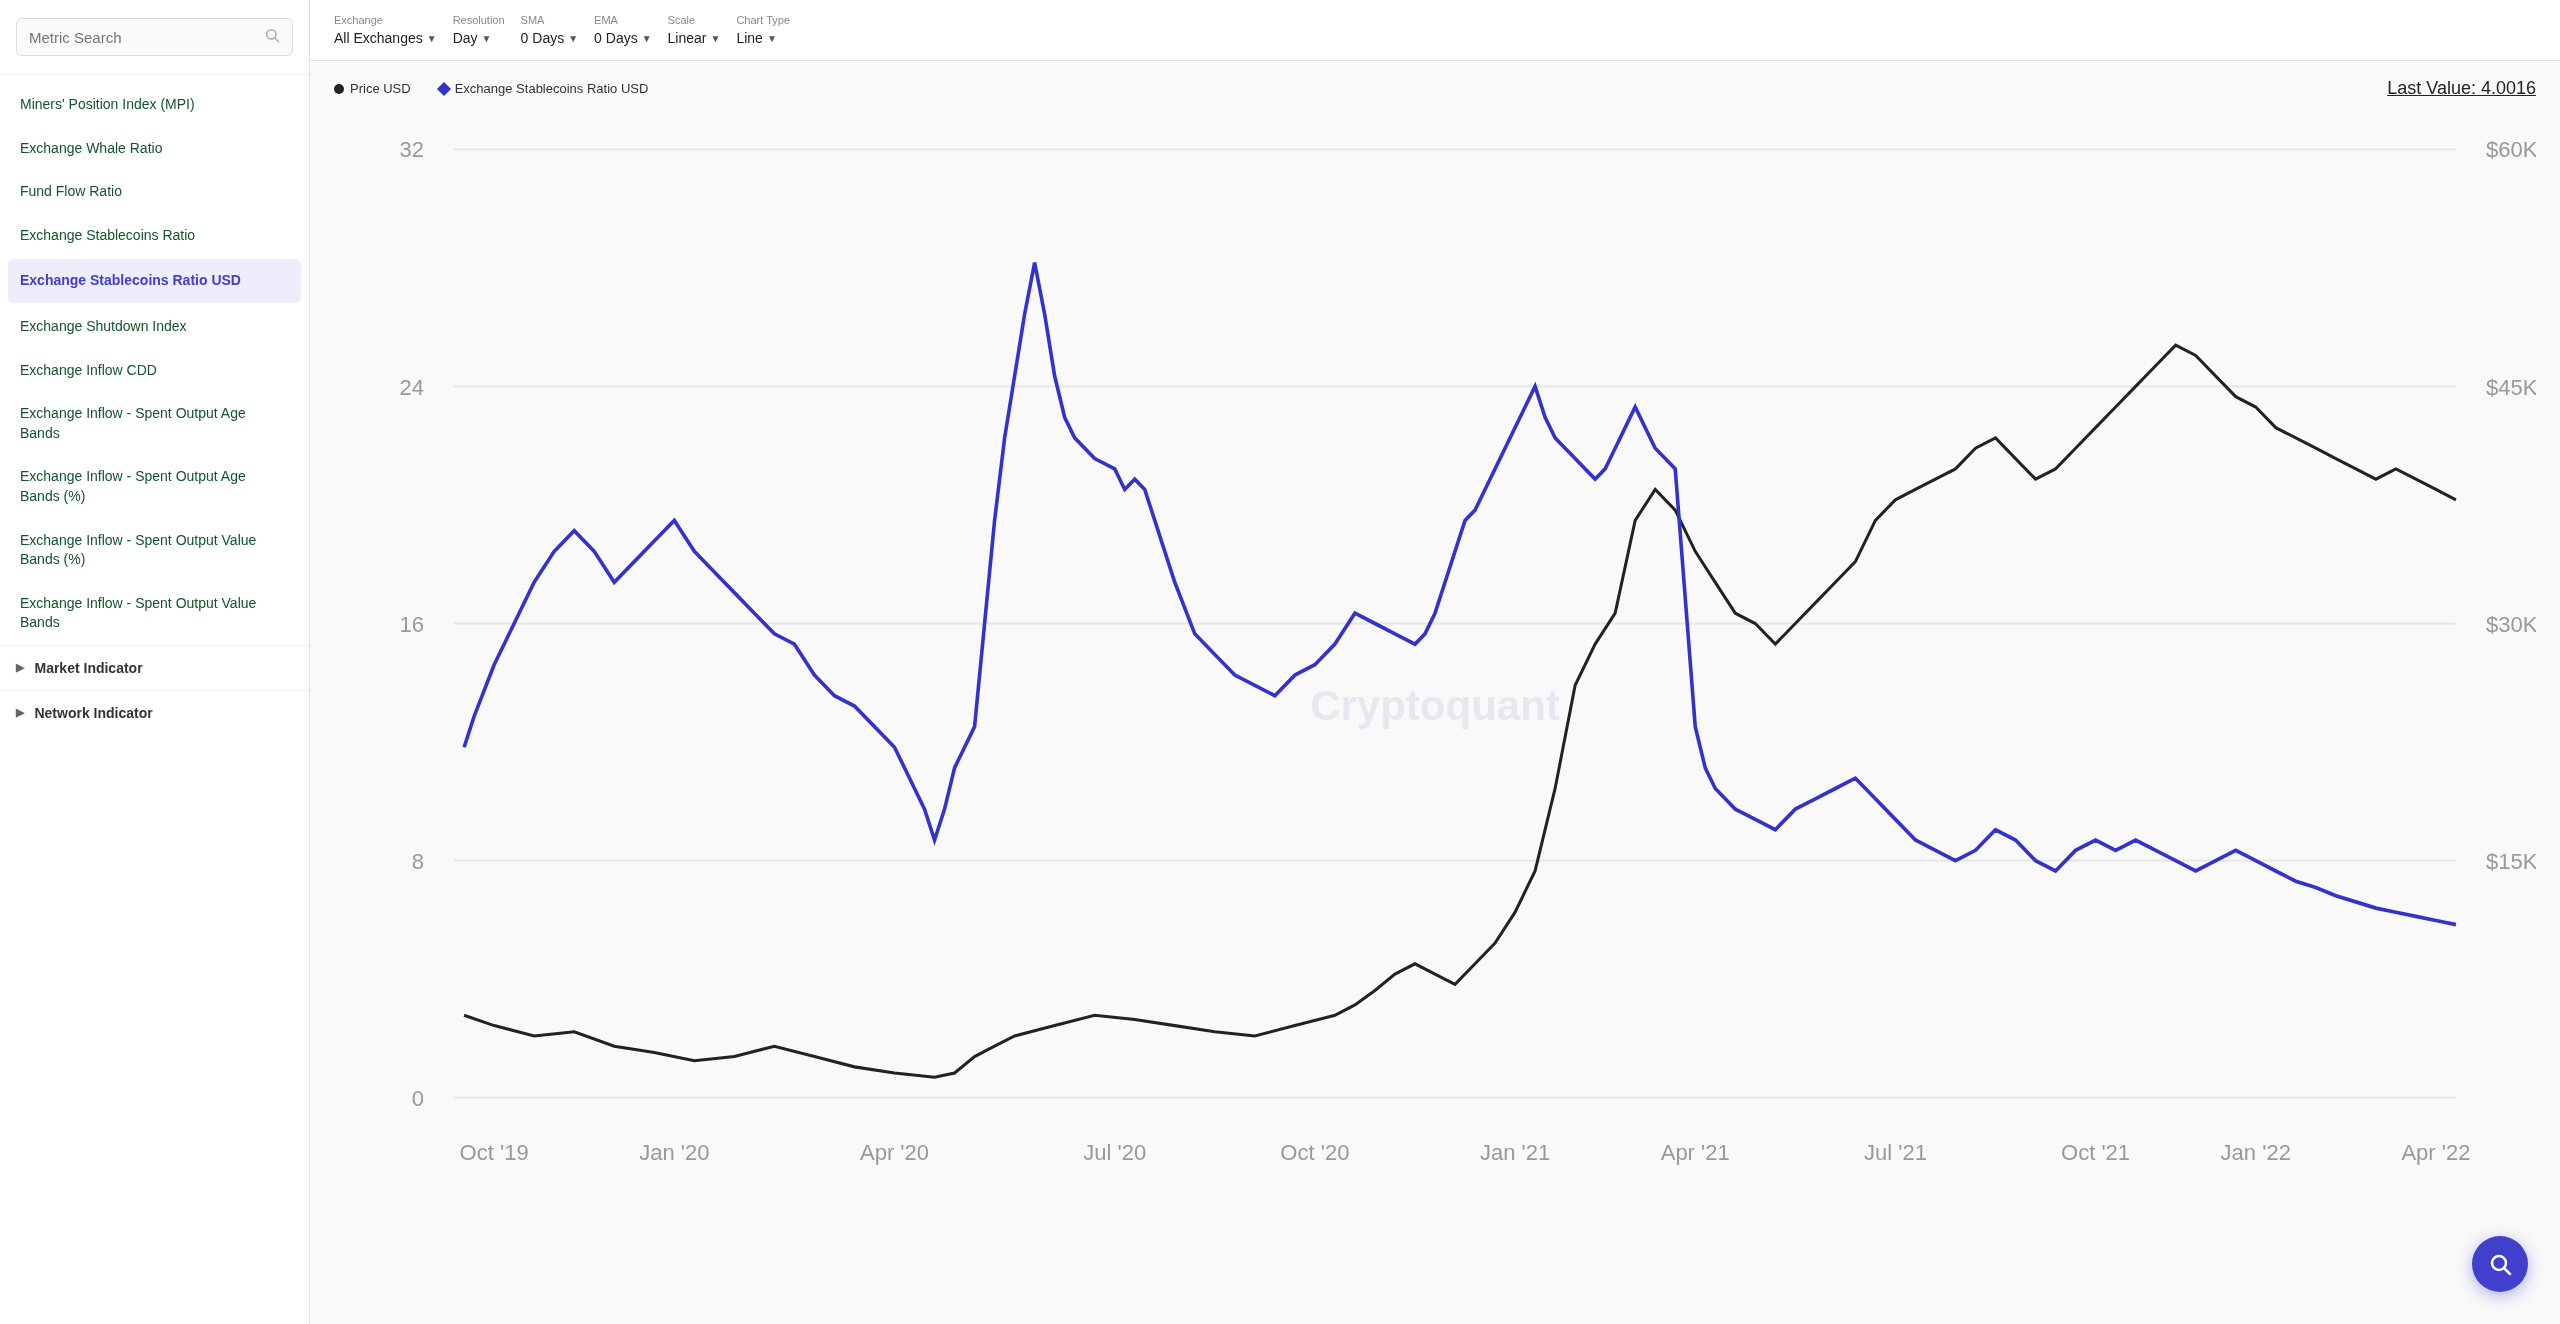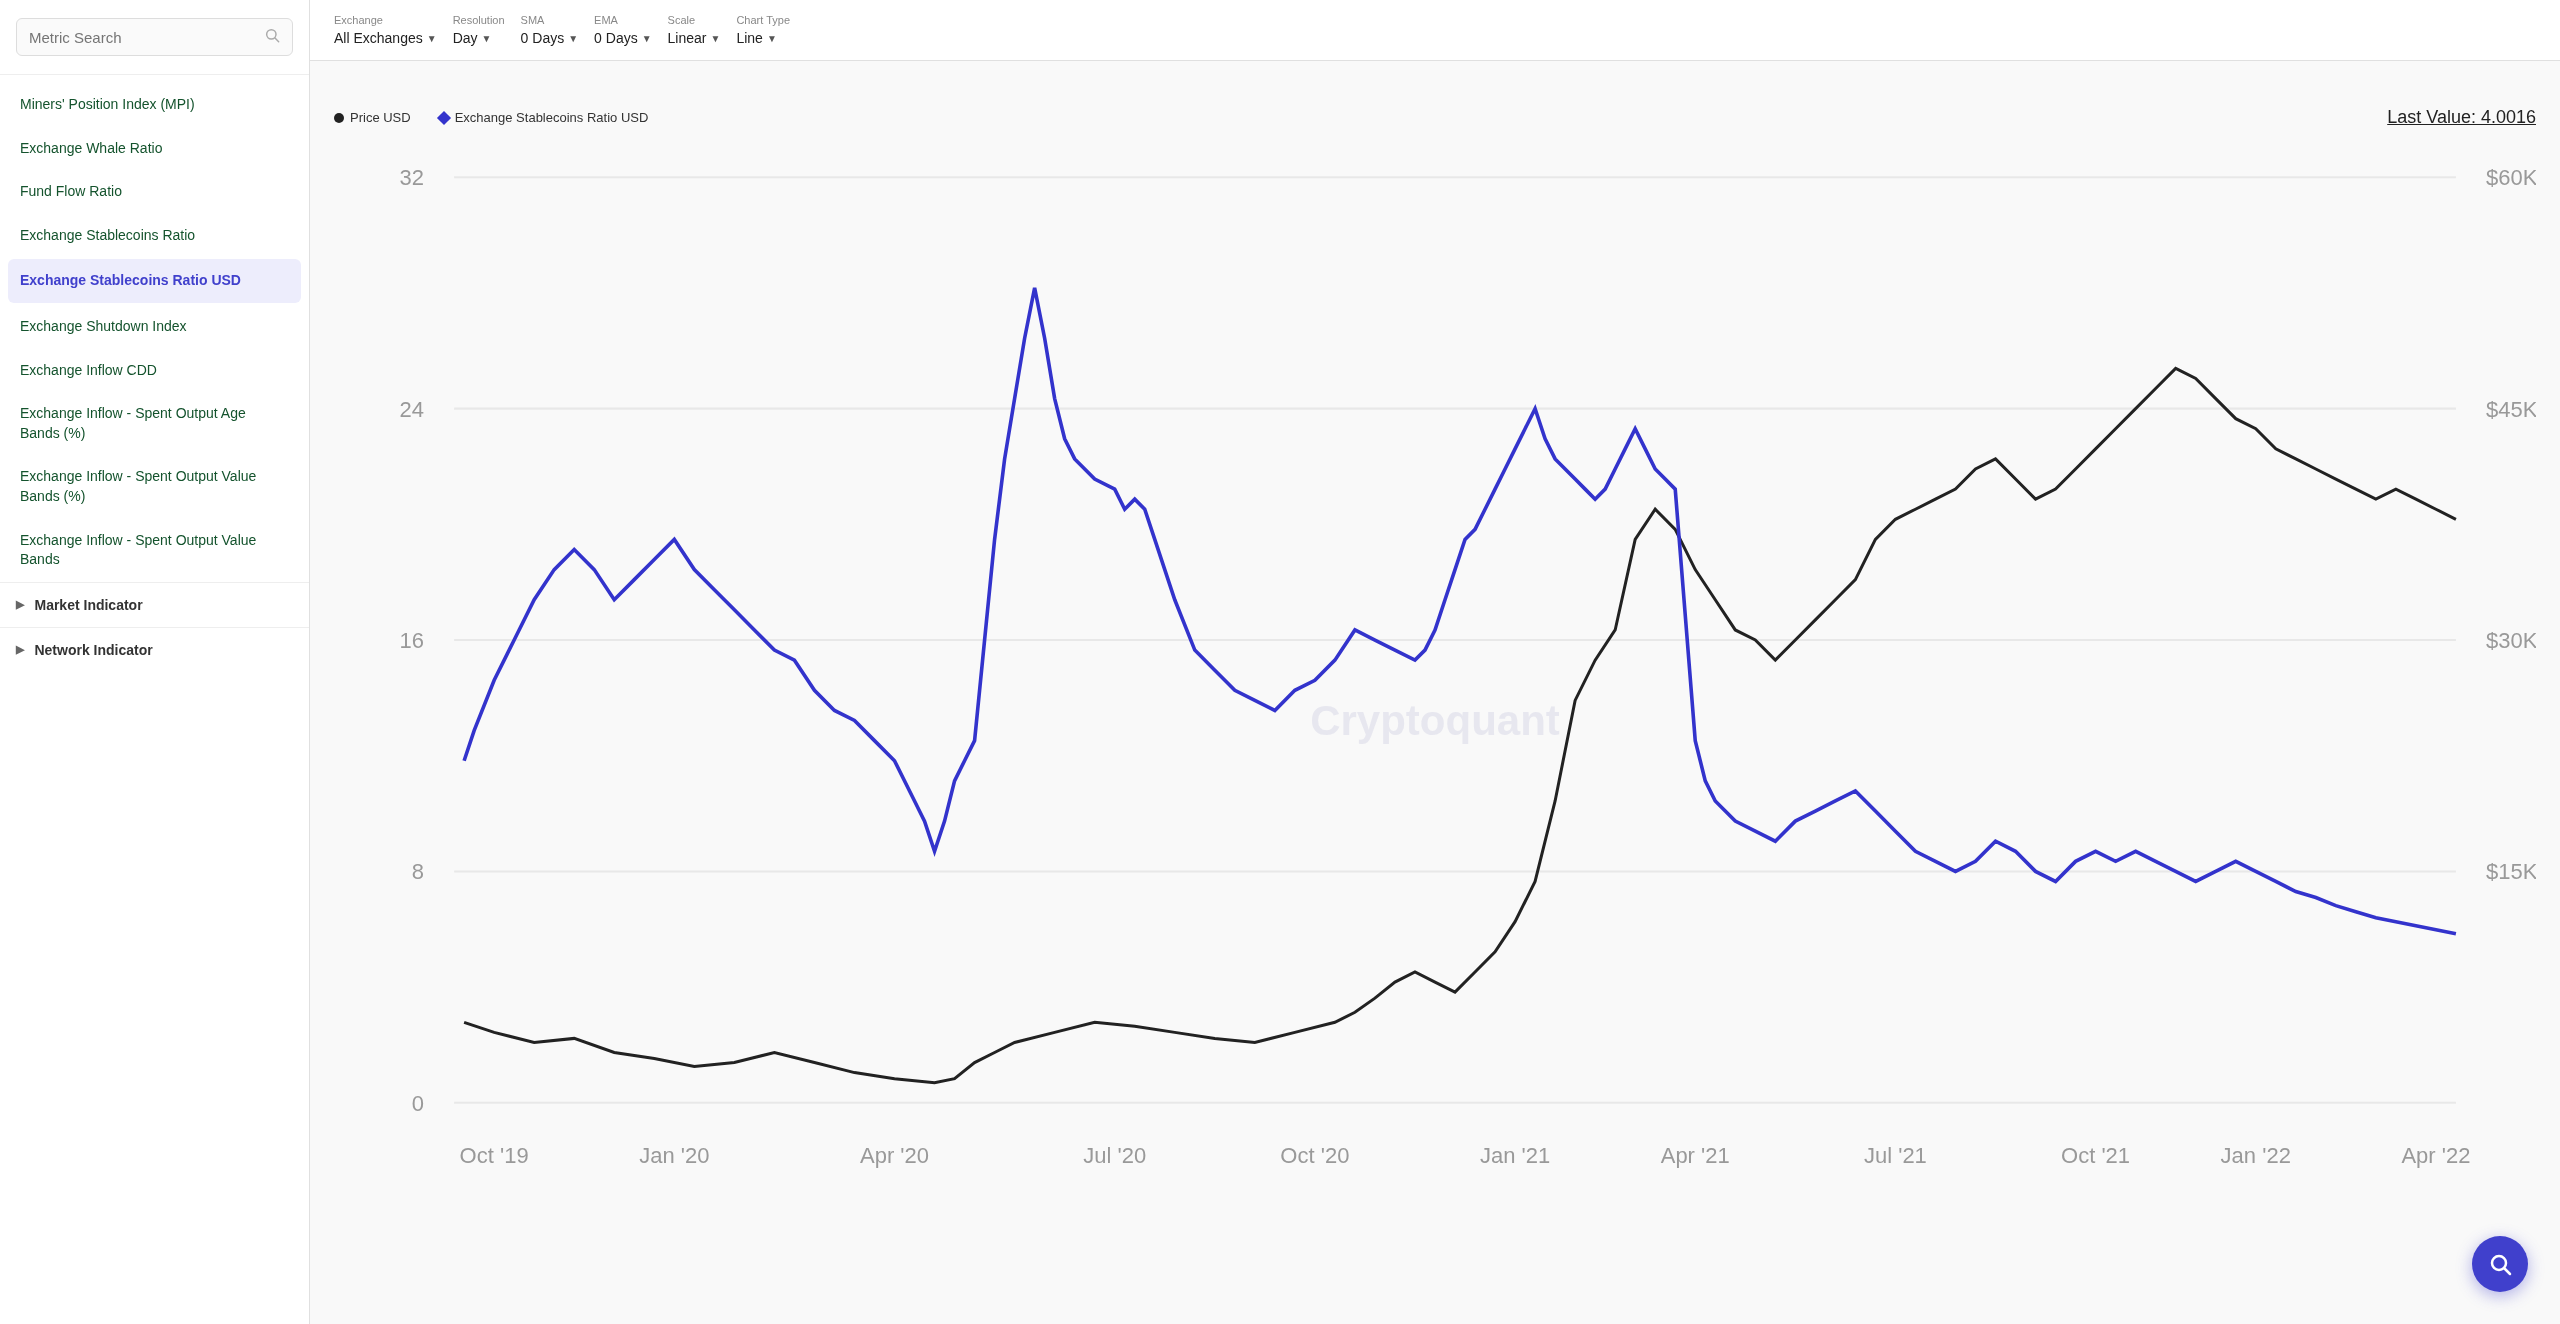--- a/index.html
+++ b/index.html
@@ -89,21 +89,20 @@
     .sidebar::-webkit-scrollbar-thumb { background: #ccc; border-radius: 3px; }
 
     
     .main-content {
       flex: 1;
       display: flex;
       flex-direction: column;
       overflow: hidden;
       position: relative;
       background: #f9f9f9;
-      gap: 29px;
     }
 
     
     .controls-bar {
       background: #fff;
       border-bottom: 1px solid #e0e0e0;
       padding: 14px 24px;
       display: flex;
       align-items: flex-start;
       gap: 0;
@@ -268,20 +267,21 @@
 
   <div class="sidebar-list">
 
   <div class="sidebar-item">Miners' Position Index (MPI)</div>
       <div class="sidebar-item">Exchange Whale Ratio</div>
       <div class="sidebar-item">Fund Flow Ratio</div>
       <div class="sidebar-item">Exchange Stablecoins Ratio</div>
       <div class="sidebar-item active">Exchange Stablecoins Ratio USD</div>
       <div class="sidebar-item">Exchange Shutdown Index</div>
       <div class="sidebar-item">Exchange Inflow CDD</div>
+      <div class="sidebar-item">Exchange Inflow - Spent Output Age Bands</div>
       <div class="sidebar-item">Exchange Inflow - Spent Output Age Bands (%)</div>
       <div class="sidebar-item">Exchange Inflow - Spent Output Value Bands (%)</div>
       <div class="sidebar-item">Exchange Inflow - Spent Output Value Bands</div>
       <div class="sidebar-section-header"><span class="arrow">▶</span>Market Indicator</div>
       <div class="sidebar-section-header"><span class="arrow">▶</span>Network Indicator</div>
     </div>
 </div>
 
 <div class="main-content">
 

